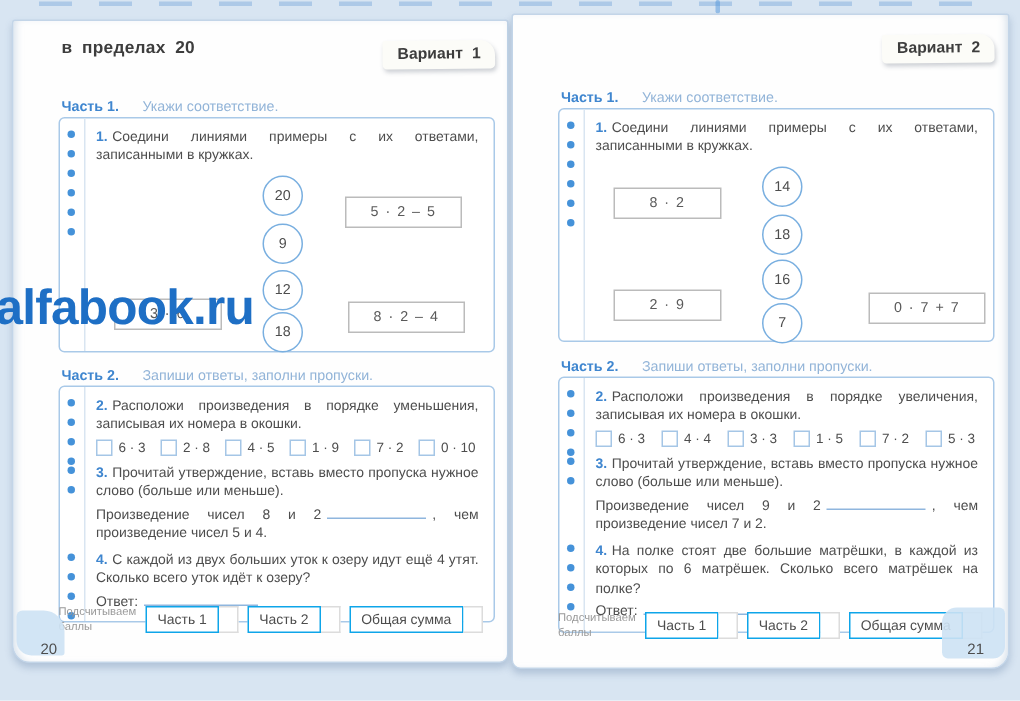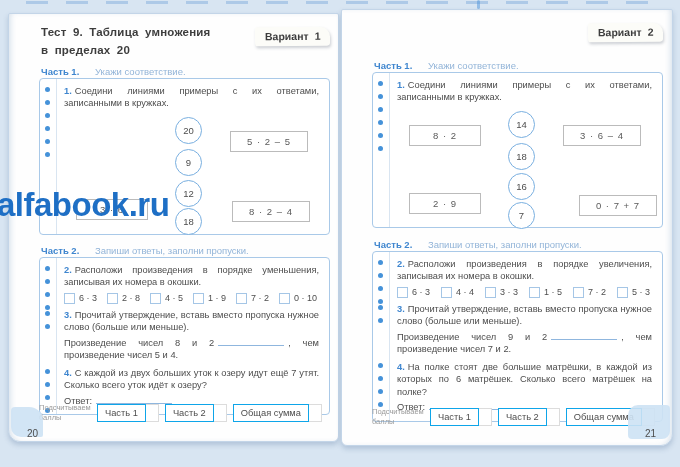--- a/index.html
+++ b/index.html
@@ -74,21 +74,20 @@
 <body>
 
 <div class="canvas">
   <div class="scan-top-dashes"></div>
   <div class="scan-top-tick"></div>
 
   <div class="page page--left">
     <div class="scan-corner scan-corner--left"></div>
 
     <div class="title">
-      <div>Тест 9.  Таблица умножения</div>
       <div>в пределах 20</div>
     </div>
 
     <div class="badge">
       <span>Вариант</span><span class="badge-num">1</span>
     </div>
 
     <div class="part-header" style="top:52px;">
       <span class="part-label">Часть 1.</span>
       <span class="part-sub">Укажи соответствие.</span>
@@ -168,21 +167,21 @@
         <p class="qtext"><span class="qnum">3.</span><span>Прочитай утверждение, вставь вместо пропуска нужное слово (больше или меньше).</span></p>
         <p class="qtext statement"><span>Произведение чисел 8 и 2</span><span class="blank"></span><span>, чем произведение чисел 5 и 4.</span></p>
       </div>
       <div class="question">
         <span class="dots">
           <i class="dot"></i>
             <i class="dot"></i>
             <i class="dot"></i>
             <i class="dot"></i>
         </span>
-        <p class="qtext"><span class="qnum">4.</span><span>С каждой из двух больших уток к озеру идут ещё 7 утят. Сколько всего уток идёт к озеру?</span></p>
+        <p class="qtext"><span class="qnum">4.</span><span>С каждой из двух больших уток к озеру идут ещё 4 утят. Сколько всего уток идёт к озеру?</span></p>
         <p class="qtext statement"><span>Ответ:</span><span class="blank blank--answer"></span></p>
       </div>
     </div>
 
     <div class="score-row" style="top:389px;">
       <div class="score-caption">
         <div>Подсчитываем</div>
         <div>баллы</div>
       </div>
       <div class="score-pair">
@@ -227,21 +226,20 @@
         </span>
         <p class="qtext"><span class="qnum">1.</span><span>Соедини линиями примеры с их ответами, записанными в кружках.</span></p>
       </div>
       <div class="diagram">
         <div class="expr-box" style="left:12px; top:16px;">8 · 2</div>
         <div class="expr-box" style="left:12px; top:84px;">2 · 9</div>
         <div class="circle" style="top:2px;">14</div>
         <div class="circle" style="top:34px;">18</div>
         <div class="circle" style="top:64px;">16</div>
         <div class="circle" style="top:93px;">7</div>
-        <div class="expr-box expr-box--wide" style="left:166px; top:16px;">3 · 6 – 4</div>
         <div class="expr-box expr-box--wide" style="left:166px; top:86px;margin-left:16px;">0 · 7 + 7</div>
       </div>
     </div>
 
     <div class="part-header" style="top:229px;">
       <span class="part-label">Часть 2.</span>
       <span class="part-sub">Запиши ответы, заполни пропуски.</span>
     </div>
 
     <div class="qbox" style="top:241px;">

